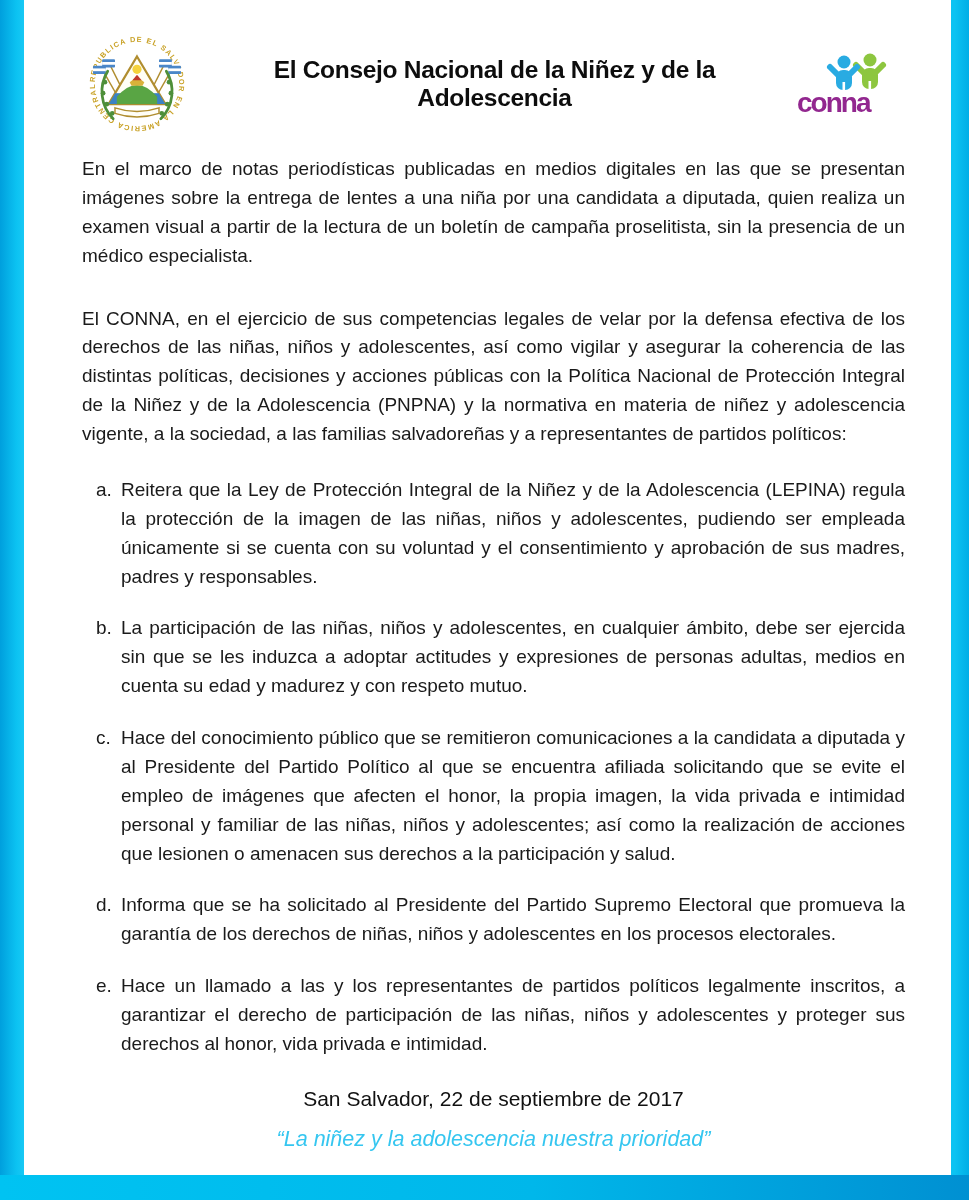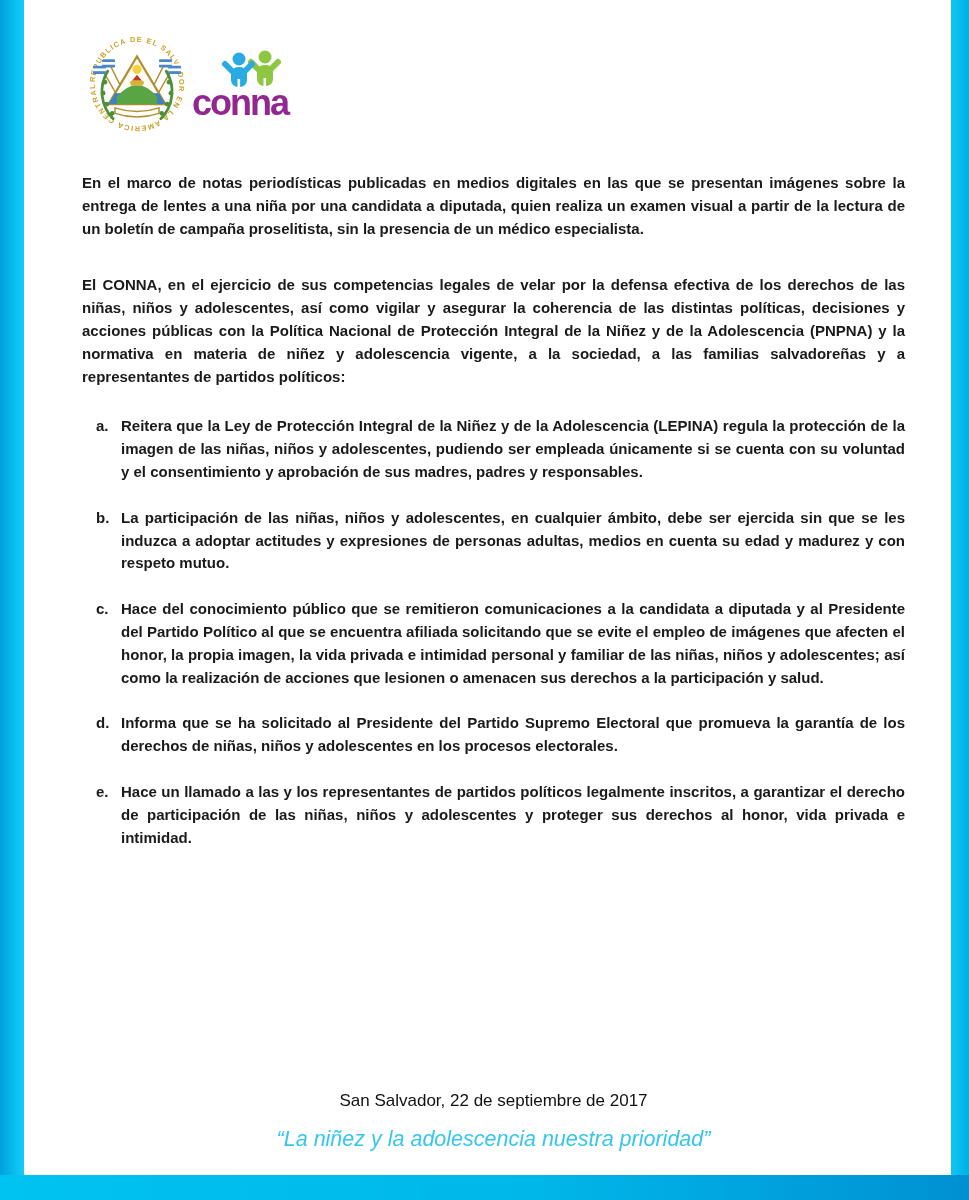--- a/index.html
+++ b/index.html
@@ -34,36 +34,36 @@
   .escudo{width:110px;height:110px;flex:0 0 auto;}
   .doc-title{
     flex:1 1 auto;text-align:center;
     font-size:24.5px;font-weight:bold;color:#0d0d0d;
     letter-spacing:-0.3px;
     padding:0 6px;
   }
   .conna-logo{flex:0 0 auto;width:108px;text-align:left;}
   .conna-figures{display:block;margin-left:26px;width:68px;height:46px;}
   .conna-wordmark{
-    font-size:36px;font-weight:bold;color:#92278f;
+    font-size:28px;font-weight:bold;color:#92278f;
     letter-spacing:-2px;line-height:0.85;margin-top:-8px;
   }
   
-  .doc-body{margin-top:32px;font-size:15px;line-height:1.52;text-align:justify;font-weight:bold;}
+  .doc-body{margin-top:15px;font-size:19px;line-height:1.52;text-align:justify;}
   .para{margin:0 0 34px 0;}
   .para.second{margin-bottom:27px;}
   .item{display:flex;margin:0 0 23px 14px;}
   .item:last-child{margin-bottom:0;}
   .item-letter{flex:0 0 25px;}
   .item-text{flex:1 1 auto;text-align:justify;}
   
   .doc-footer{
     position:absolute;left:82px;right:64px;bottom:48px;text-align:center;
   }
-  .dateline{font-size:17px;color:#111;}
+  .dateline{font-size:21px;color:#111;}
   .slogan{
     margin-top:16px;
     font-size:21.5px;font-style:italic;color:#35c6f0;
   }
 </style>
 </head>
 <body>
 
 <div class="page">
 
@@ -126,20 +126,21 @@
             <circle cx="33" cy="92" r="2.6"></circle>
           <circle cx="95" cy="58" r="2.6"></circle>
             <circle cx="97" cy="70" r="2.6"></circle>
             <circle cx="93" cy="82" r="2.6"></circle>
             <circle cx="87" cy="92" r="2.6"></circle>
         </g>
 
         <path d="M36,86 Q60,94 84,86 L84,92 Q60,100 36,92 Z" fill="#fffef6" stroke="#b08d2f" stroke-width="1.6"></path>
       </svg>
 
+      <div class="doc-title">El Consejo Nacional de la Niñez y de la Adolescencia</div>
 
       <div class="conna-logo">
         <svg class="conna-figures" viewBox="0 0 68 46" aria-hidden="true">
 
           <g>
             <circle cx="47" cy="7" r="6.5" fill="#8dc63f"></circle>
             <rect x="39" y="15" width="16" height="21" rx="7" fill="#8dc63f"></rect>
             <path d="M41,20 L33,12" stroke="#8dc63f" stroke-width="6" stroke-linecap="round" fill="none"></path>
             <path d="M52,20 L60,12" stroke="#8dc63f" stroke-width="6" stroke-linecap="round" fill="none"></path>
             <rect x="45.5" y="28" width="2.6" height="8" fill="#ffffff"></rect>

